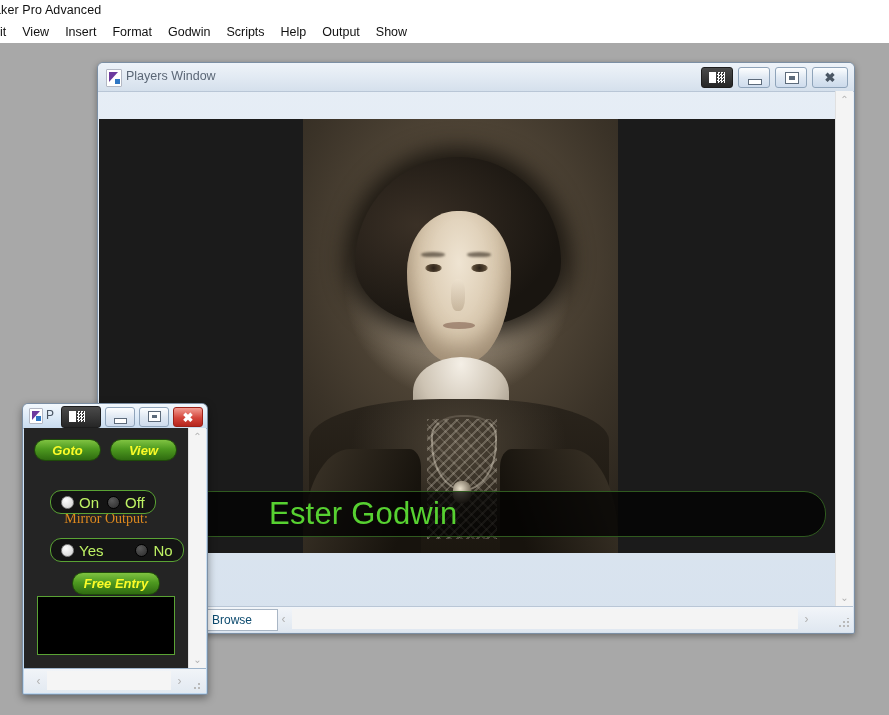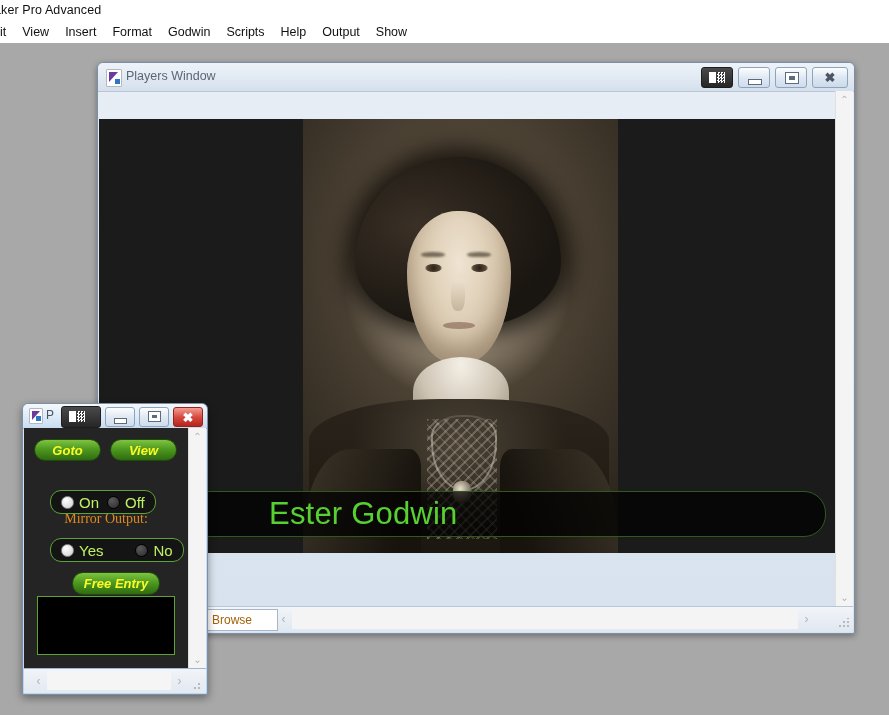--- a/index.html
+++ b/index.html
@@ -349,21 +349,21 @@
   }
   .mode-box {
     position: absolute;
     left: 107px; top: 2px;
     width: 65px; height: 20px;
     background: #ffffff;
     border: 1px solid #a9b6c5;
     display: flex; align-items: center;
     padding-left: 5px;
     font-size: 12px;
-    color: #a16207;
+    color: #0c4a6e;
     font-family: "Liberation Sans", sans-serif;
     cursor: pointer;
   }
   .hscroll-left, .hscroll-right {
     position: absolute;
     top: 2px; width: 17px; height: 20px;
     display: flex; align-items: center; justify-content: center;
     color: #b2b2b2; font-size: 12px; cursor: pointer;
   }
   .hscroll-left { left: 176px; }

